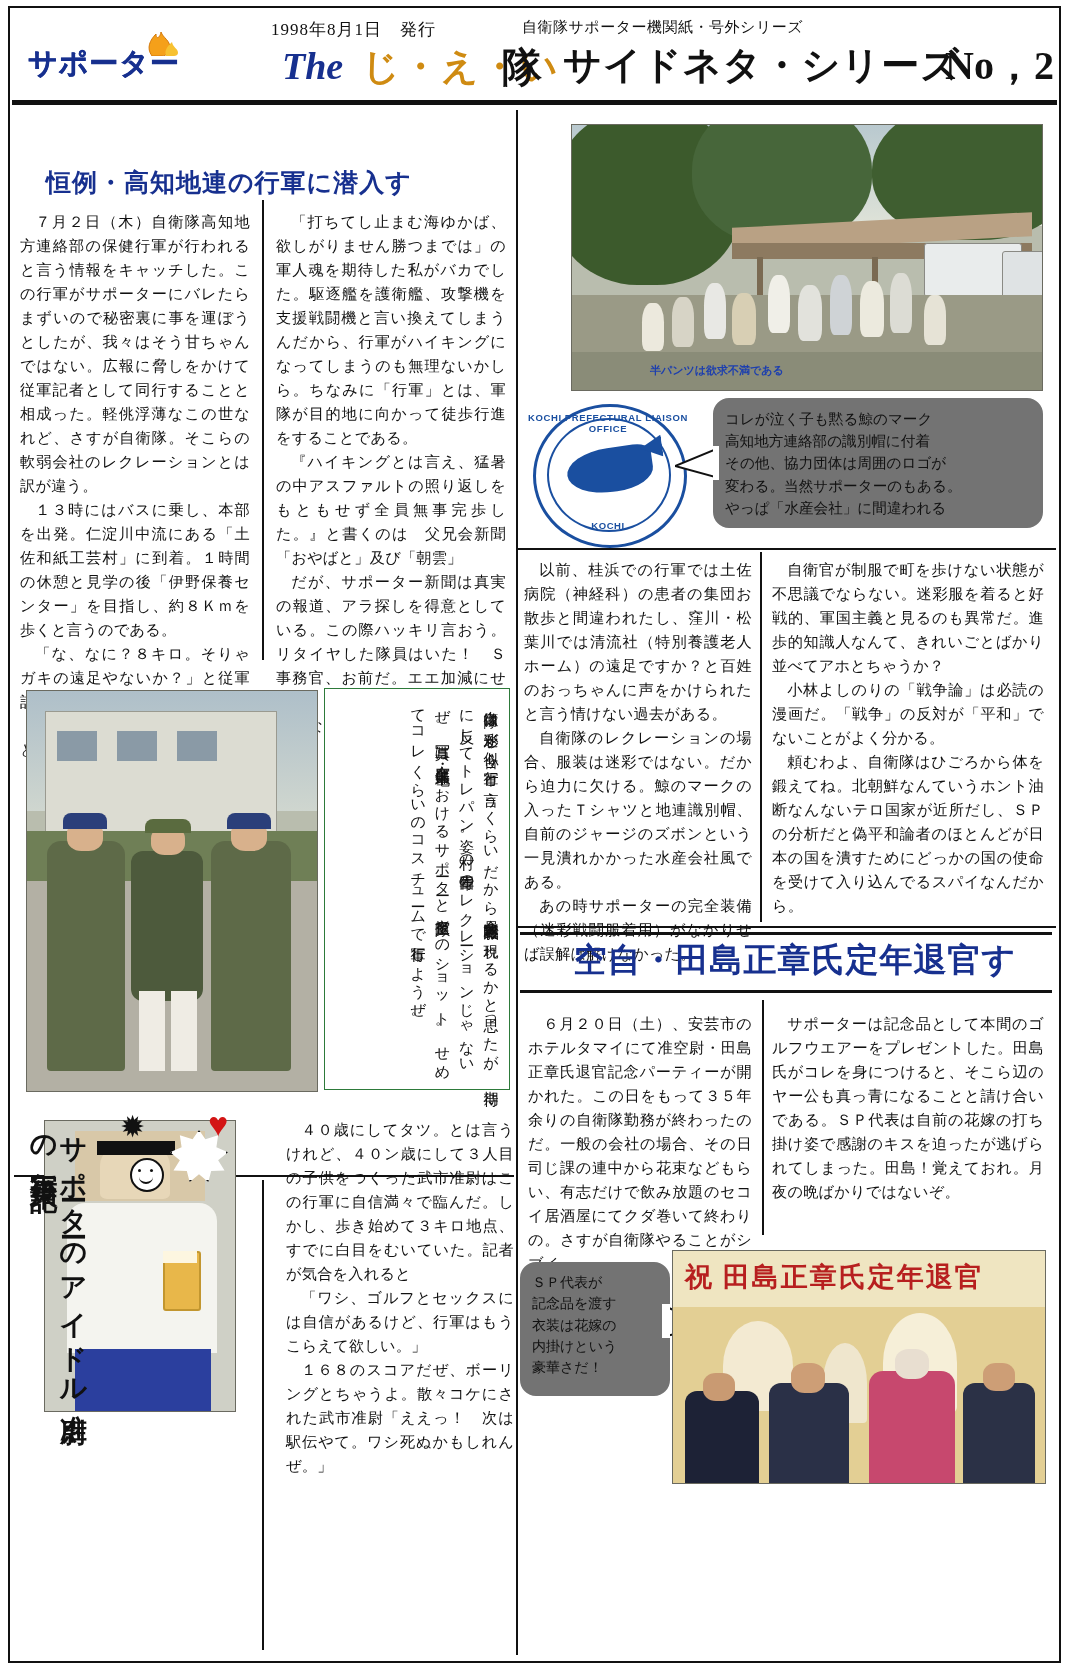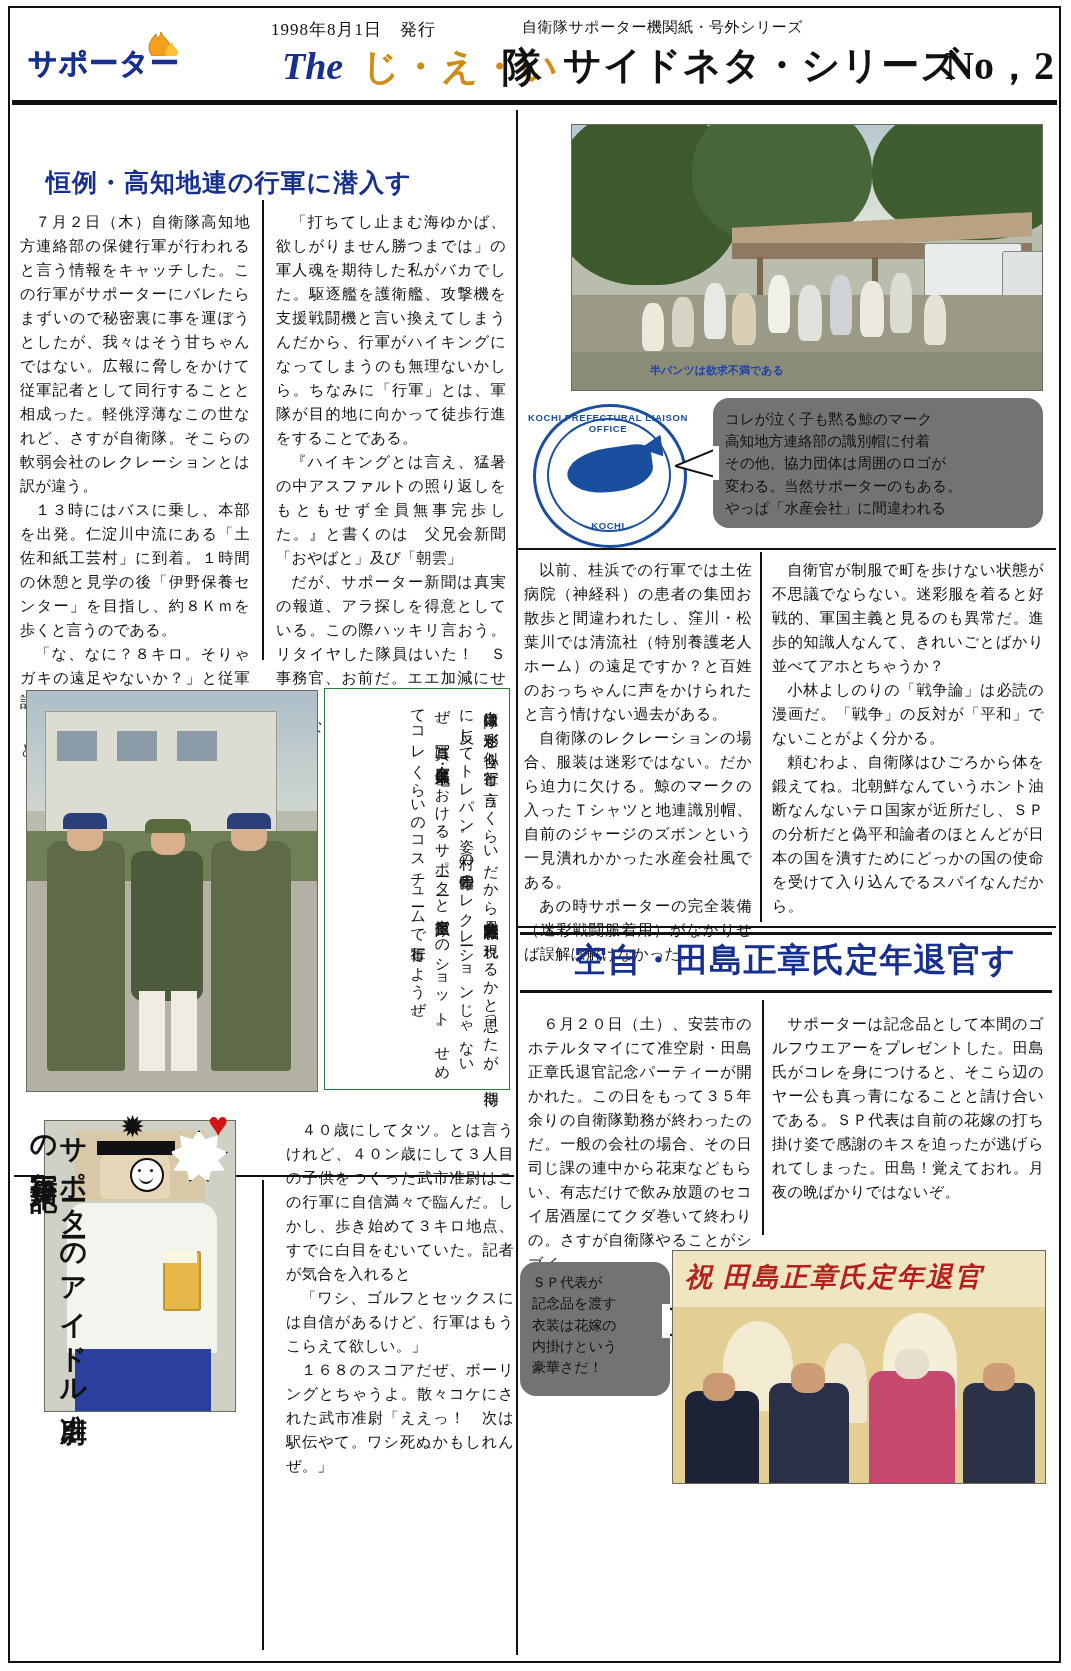--- a/index.html
+++ b/index.html
@@ -544,21 +544,21 @@
 豪華さだ！</div>
     <svg class="tail" style="left:140px; top:38px; width:50px; height:44px;" viewBox="0 0 50 44">
       <path d="M2 4 L50 24 L4 34 Z" fill="#fff" stroke="#111" stroke-width="2"></path>
       <rect x="0" y="2" width="8" height="34" fill="#fff"></rect>
     </svg>
   </div>
 
   <div class="photo" style="left:672px; top:1250px; width:372px; height:232px;">
     <div style="position:absolute; left:0; top:0; right:0; bottom:0; background:#d7c88f;"></div>
     <div style="position:absolute; left:0; top:0; right:0; height:56px; background:#efe5c1; border-bottom:2px solid #b9a86f;"></div>
-    <div style="position:absolute; left:12px; top:8px; font-size:27px; font-weight:bold; color:#b71f1f; letter-spacing:2px; white-space:nowrap;font-style:italic;">祝 田島正章氏定年退官</div>
+    <div style="position:absolute; left:12px; top:8px; font-size:27px; font-weight:bold; color:#b71f1f; letter-spacing:2px; white-space:nowrap;">祝 田島正章氏定年退官</div>
     <div style="position:absolute; left:0; top:56px; right:0; bottom:0; background:#e3cf94;"></div>
     <div style="position:absolute; left:50px; top:70px; width:70px; height:90px; background:#f3ead2; border-radius:50% 50% 6px 6px;"></div>
     <div style="position:absolute; left:210px; top:62px; width:74px; height:100px; background:#f6efd8; border-radius:50% 50% 6px 6px;"></div>
     <div style="position:absolute; left:150px; top:92px; width:44px; height:80px; background:#efe6cd; border-radius:50% 50% 4px 4px;"></div>
     <div style="position:absolute; left:12px; top:140px; width:74px; height:92px; background:#1d2236; border-radius:12px 12px 0 0;"></div>
     <div style="position:absolute; left:30px; top:122px; width:32px; height:28px; background:#c99a72; border-radius:40%;"></div>
     <div style="position:absolute; left:96px; top:132px; width:80px; height:100px; background:#2a3047; border-radius:12px 12px 0 0;"></div>
     <div style="position:absolute; left:118px; top:112px; width:34px; height:30px; background:#cd9e76; border-radius:40%;"></div>
     <div style="position:absolute; left:196px; top:120px; width:86px; height:112px; background:#c7486e; border-radius:14px 14px 0 0;"></div>
     <div style="position:absolute; left:222px; top:98px; width:34px; height:30px; background:#e8ded0; border-radius:40%;"></div>

